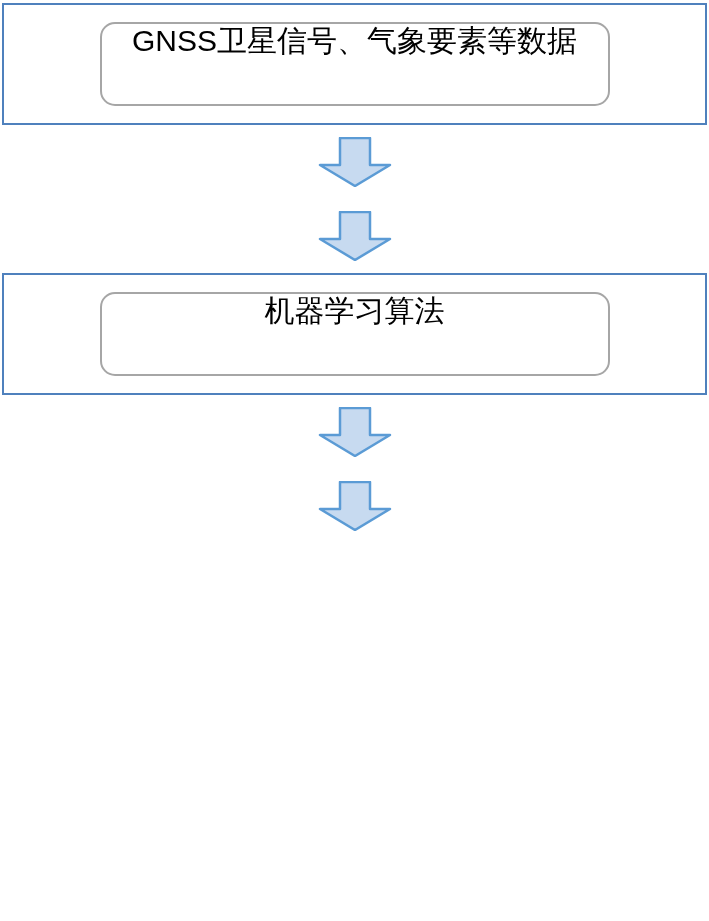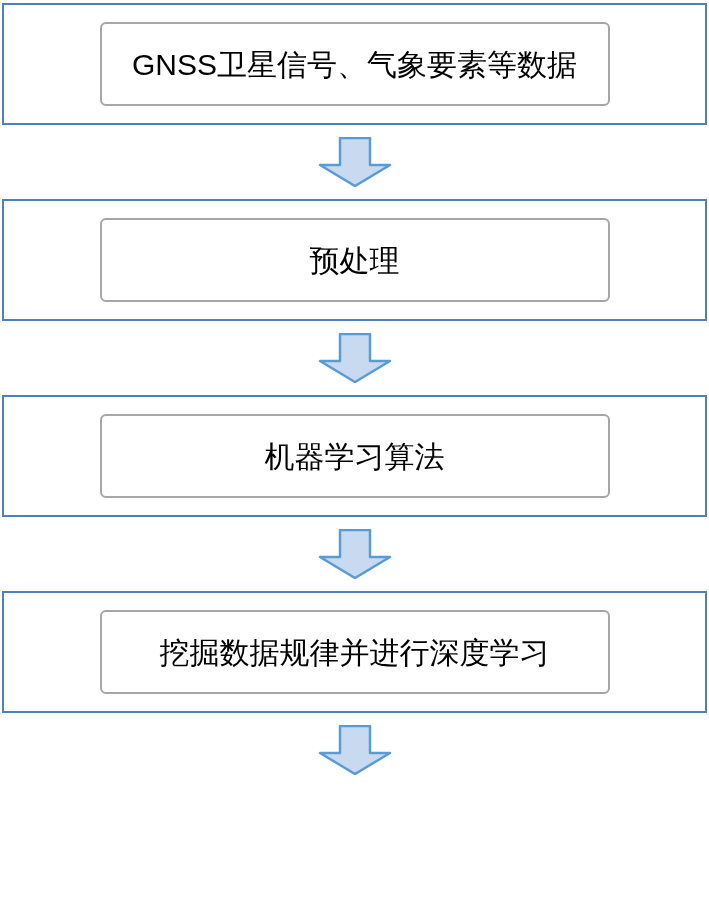--- a/index.html
+++ b/index.html
@@ -24,23 +24,23 @@
     background: var(--bg, #FFFFFF);
     display: flex;
     align-items: center;
     justify-content: center;
     box-sizing: border-box;
   }
   .stage-inner {
     width: 510px;
     height: 84px;
     border: 2px solid var(--inner-border, #A6A6A6);
-    border-radius: 6px;
+    border-radius: 15px;
     display: flex;
-    align-items: center;
+    align-items: flex-start;
     justify-content: center;
     box-sizing: border-box;
     background: var(--bg, #FFFFFF);
   }
   .stage-label {
     font-size: 30px;
     line-height: 1.1;
     color: var(--text, #000000);
     white-space: nowrap;
     text-align: center;
@@ -64,49 +64,39 @@
       <div class="stage-label">GNSS卫星信号、气象要素等数据</div>
     </div>
   </div>
 
   <div class="arrow-zone">
     <svg width="74" height="50" viewBox="0 0 74 50">
       <path class="arrow-shape" d="M22 1 L52 1 L52 28 L72 28 L37 49 L2 28 L22 28 Z" stroke-width="2.5" stroke-linejoin="round" fill="#C7DAF0" stroke="#5B9BD5"></path>
     </svg>
   </div>
 
-  <div class="stage-outer">
-    <div class="stage-inner">
-      <div class="stage-label">预处理</div>
-    </div>
-  </div>
 
   <div class="arrow-zone">
     <svg width="74" height="50" viewBox="0 0 74 50">
       <path class="arrow-shape" d="M22 1 L52 1 L52 28 L72 28 L37 49 L2 28 L22 28 Z" stroke-width="2.5" stroke-linejoin="round" fill="#C7DAF0" stroke="#5B9BD5"></path>
     </svg>
   </div>
 
   <div class="stage-outer">
     <div class="stage-inner">
       <div class="stage-label">机器学习算法</div>
     </div>
   </div>
 
   <div class="arrow-zone">
     <svg width="74" height="50" viewBox="0 0 74 50">
       <path class="arrow-shape" d="M22 1 L52 1 L52 28 L72 28 L37 49 L2 28 L22 28 Z" stroke-width="2.5" stroke-linejoin="round" fill="#C7DAF0" stroke="#5B9BD5"></path>
     </svg>
   </div>
 
-  <div class="stage-outer">
-    <div class="stage-inner">
-      <div class="stage-label">挖掘数据规律并进行深度学习</div>
-    </div>
-  </div>
 
   <div class="arrow-zone">
     <svg width="74" height="50" viewBox="0 0 74 50">
       <path class="arrow-shape" d="M22 1 L52 1 L52 28 L72 28 L37 49 L2 28 L22 28 Z" stroke-width="2.5" stroke-linejoin="round" fill="#C7DAF0" stroke="#5B9BD5"></path>
     </svg>
   </div>
 
 </div>
 
 </body></html>

